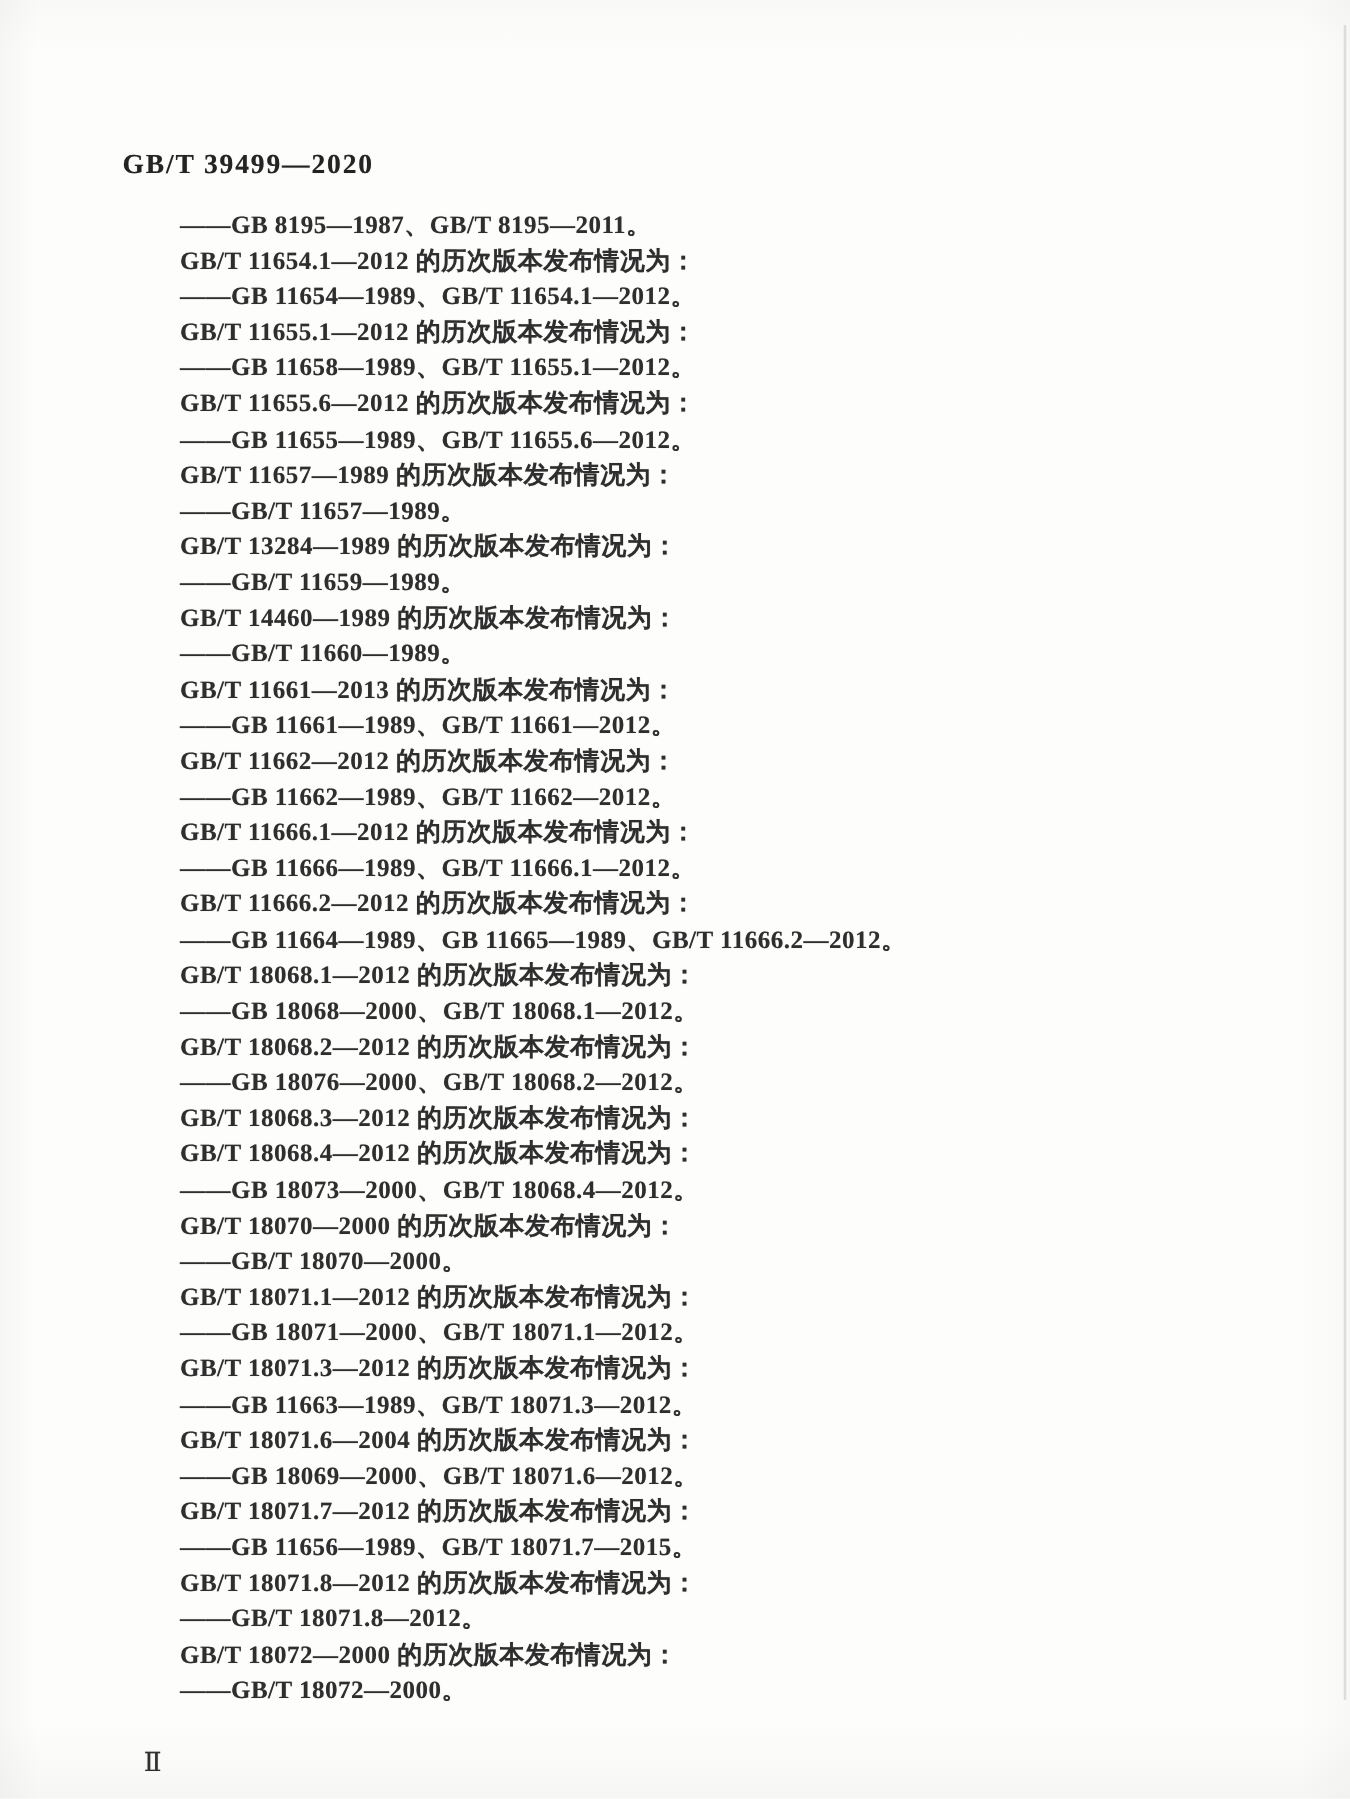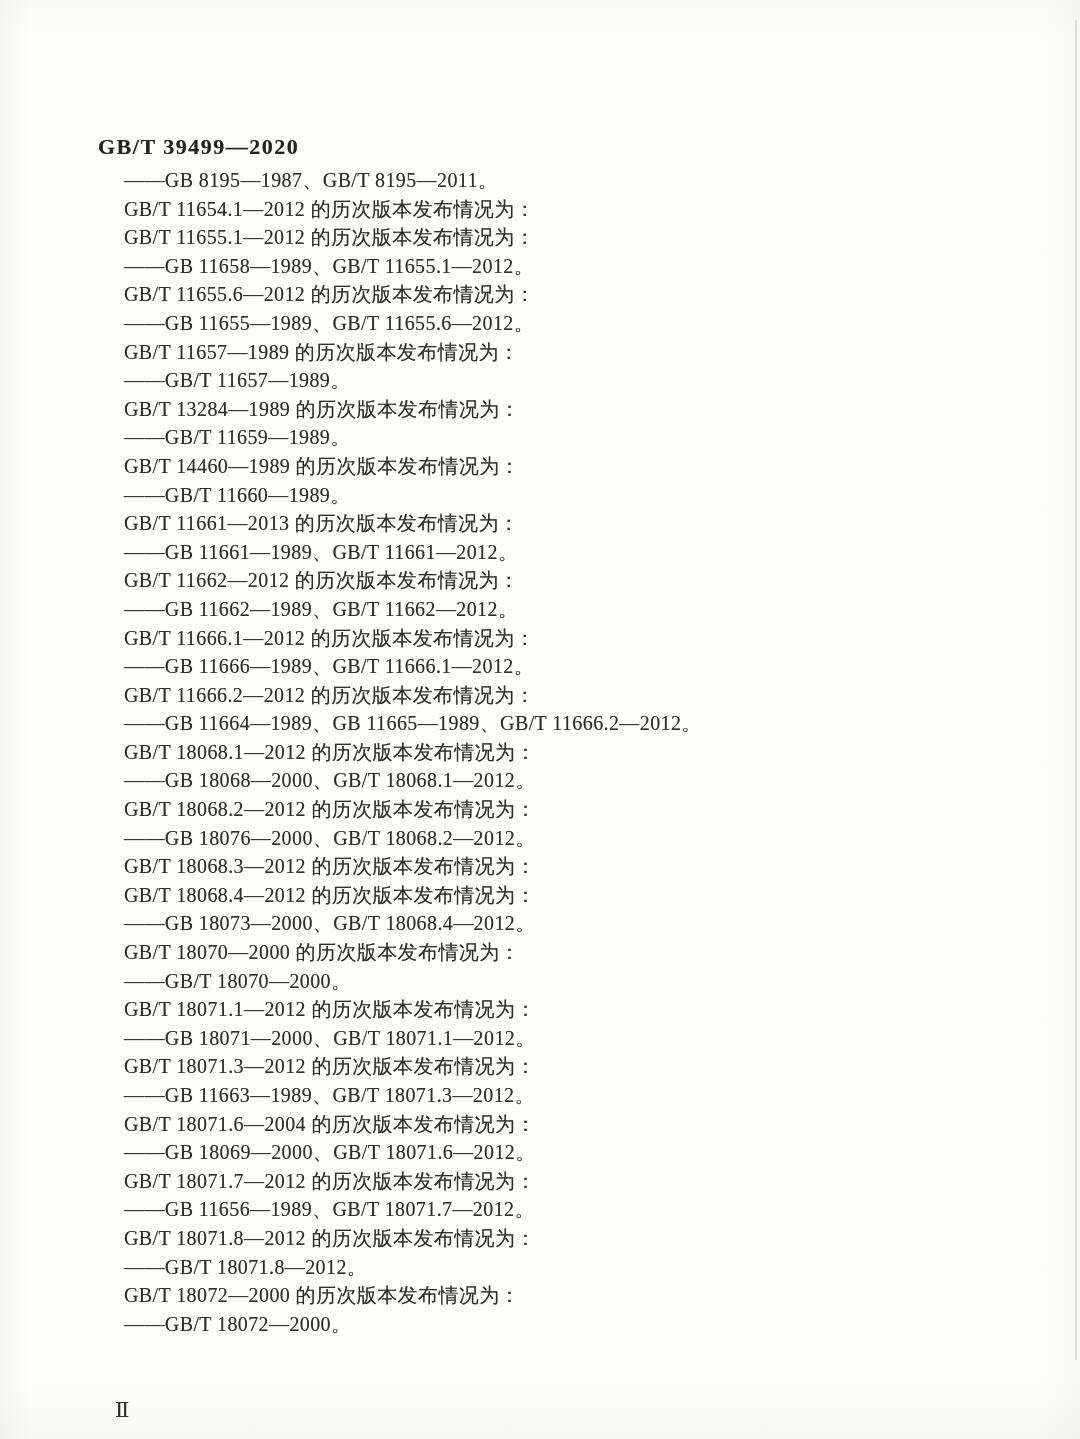--- a/index.html
+++ b/index.html
@@ -16,33 +16,34 @@
     
     background-image:
       linear-gradient(to right, rgba(120,120,120,0.05), rgba(120,120,120,0) 30px, rgba(120,120,120,0) 1040px, rgba(120,120,120,0.04)),
       linear-gradient(to bottom, rgba(120,120,120,0.03), rgba(120,120,120,0) 40px, rgba(120,120,120,0) 1380px, rgba(120,120,120,0.05));
     font-family: "Liberation Serif", "DejaVu Serif", serif;
     color: #2b2b2b;
   }
   .doc-header {
     position: absolute;
     left: 98px;
-    top: 134px;
+    top: 118px;
     font-size: 22px;
     font-weight: bold;
     letter-spacing: 1.5px;
     color: #232323;
     white-space: nowrap;
     text-shadow: 0 0 0.6px rgba(40,40,40,0.55);
   }
   .doc-body {
     position: absolute;
-    left: 124px;
+    left: 144px;
     top: 166px;
     width: 860px;
+    font-weight: bold;
   }
   .doc-line {
     height: 28.6px;
     line-height: 28.6px;
     font-size: 20px;
     letter-spacing: 0.4px;
     white-space: nowrap;
     color: #2e2e2e;
     text-shadow: 0 0 0.6px rgba(50,50,50,0.5);
   }
@@ -66,20 +67,21 @@
 </style>
 </head>
 <body>
 
 <div class="page">
   <div class="doc-header">GB/T 39499—2020</div>
 
   <div class="doc-body">
       <div class="doc-line">——GB 8195—1987、GB/T 8195—2011。</div>
       <div class="doc-line">GB/T 11654.1—2012 的历次版本发布情况为：</div>
+      <div class="doc-line">——GB 11654—1989、GB/T 11654.1—2012。</div>
       <div class="doc-line">GB/T 11655.1—2012 的历次版本发布情况为：</div>
       <div class="doc-line">——GB 11658—1989、GB/T 11655.1—2012。</div>
       <div class="doc-line">GB/T 11655.6—2012 的历次版本发布情况为：</div>
       <div class="doc-line">——GB 11655—1989、GB/T 11655.6—2012。</div>
       <div class="doc-line">GB/T 11657—1989 的历次版本发布情况为：</div>
       <div class="doc-line">——GB/T 11657—1989。</div>
       <div class="doc-line">GB/T 13284—1989 的历次版本发布情况为：</div>
       <div class="doc-line">——GB/T 11659—1989。</div>
       <div class="doc-line">GB/T 14460—1989 的历次版本发布情况为：</div>
       <div class="doc-line">——GB/T 11660—1989。</div>
@@ -100,21 +102,21 @@
       <div class="doc-line">——GB 18073—2000、GB/T 18068.4—2012。</div>
       <div class="doc-line">GB/T 18070—2000 的历次版本发布情况为：</div>
       <div class="doc-line">——GB/T 18070—2000。</div>
       <div class="doc-line">GB/T 18071.1—2012 的历次版本发布情况为：</div>
       <div class="doc-line">——GB 18071—2000、GB/T 18071.1—2012。</div>
       <div class="doc-line">GB/T 18071.3—2012 的历次版本发布情况为：</div>
       <div class="doc-line">——GB 11663—1989、GB/T 18071.3—2012。</div>
       <div class="doc-line">GB/T 18071.6—2004 的历次版本发布情况为：</div>
       <div class="doc-line">——GB 18069—2000、GB/T 18071.6—2012。</div>
       <div class="doc-line">GB/T 18071.7—2012 的历次版本发布情况为：</div>
-      <div class="doc-line">——GB 11656—1989、GB/T 18071.7—2012。</div>
+      <div class="doc-line">——GB 11656—1989、GB/T 18071.7—2015。</div>
       <div class="doc-line">GB/T 18071.8—2012 的历次版本发布情况为：</div>
       <div class="doc-line">——GB/T 18071.8—2012。</div>
       <div class="doc-line">GB/T 18072—2000 的历次版本发布情况为：</div>
       <div class="doc-line">——GB/T 18072—2000。</div>
     </div>
 
   <div class="doc-footer">Ⅱ</div>
 
   <div class="scan-edge-right"></div>
 </div>

